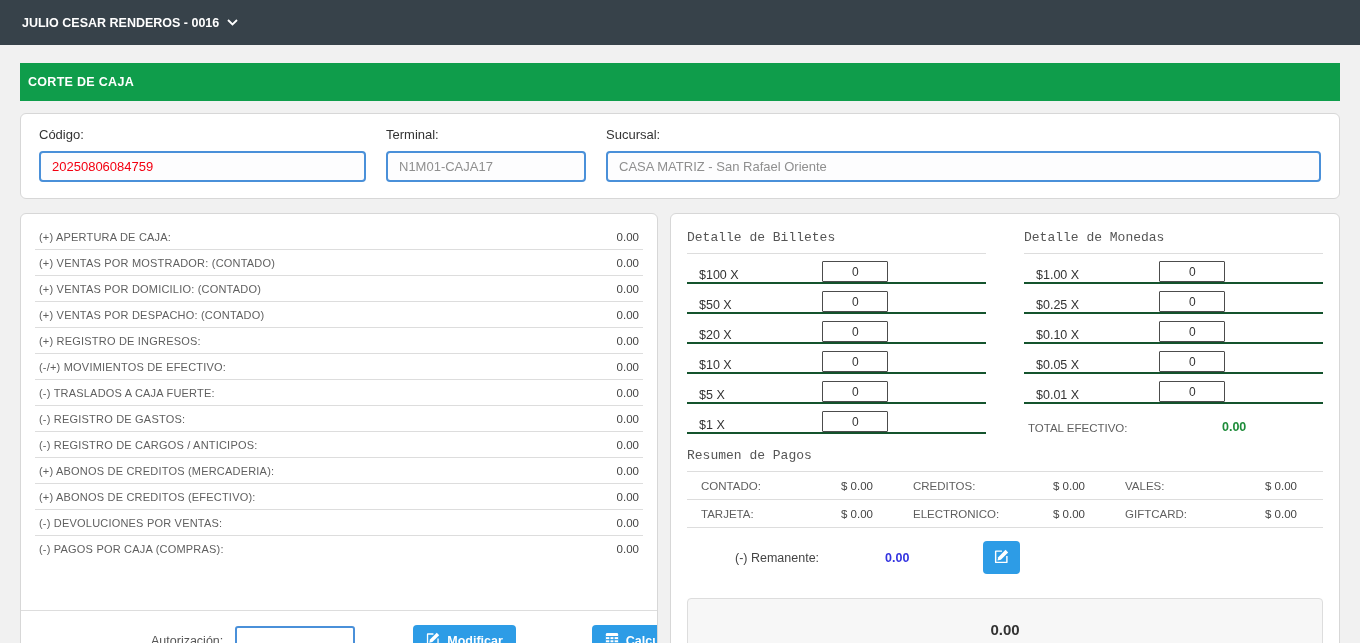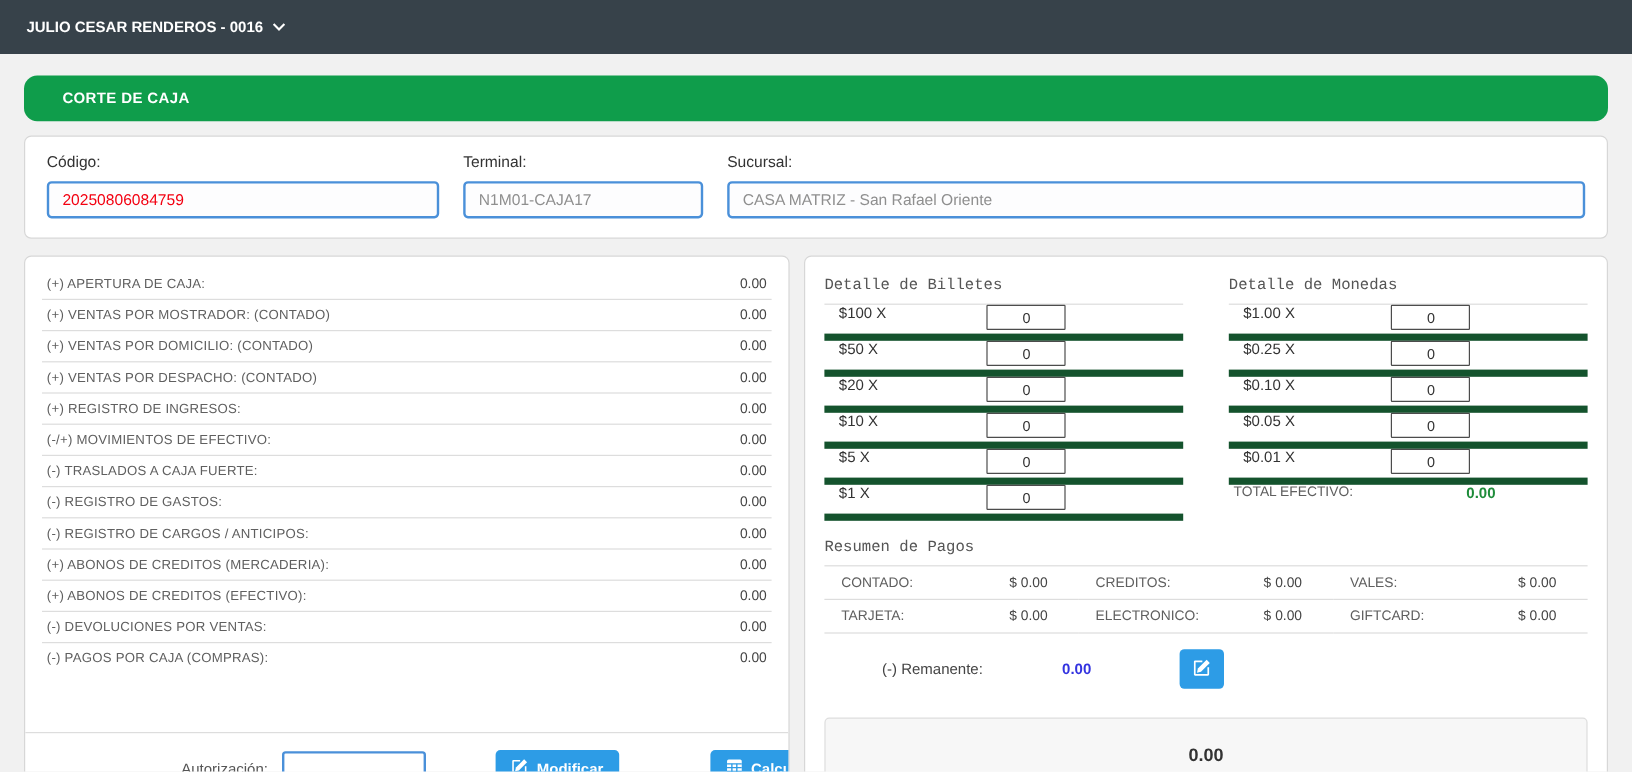--- a/index.html
+++ b/index.html
@@ -10,22 +10,22 @@
   .topbar { height:45px; background:#37424a; display:flex; align-items:center;
     justify-content:space-between; padding:0 22px; }
   .topbar-title { color:#ffffff; font-size:12.5px; font-weight:bold; letter-spacing:.2px; }
   .user-menu { color:#ffffff; font-size:12.5px; font-weight:bold; display:flex;
     align-items:center; gap:8px; cursor:pointer; }
   .user-menu svg { display:block; }
 
   
   .content { padding:18px 20px 0 20px; }
 
-  .green-bar { background:#0f9d4b; height:38px; border-radius:11px;
-    display:flex; align-items:center; padding:0 32px; color:#ffffff;
+  .green-bar { background:#0f9d4b; height:38px; border-radius:0;
+    display:flex; align-items:center; padding:0 8px; color:#ffffff;
     font-size:12.5px; font-weight:bold; letter-spacing:.3px; }
 
   .card { background:#ffffff; border:1px solid #d7d7d7; border-radius:6px; }
 
   
   .form-card { margin-top:12px; padding:13px 18px 16px 18px; display:flex; gap:20px; }
   .fgroup { display:flex; flex-direction:column; }
   .fgroup label { font-size:13px; color:#333; margin-bottom:9px; }
   .fgroup input { height:31px; border:2px solid #4a90d9; border-radius:4px;
     font-size:13px; padding:0 11px; background:#fdfdfe; outline:none;
@@ -59,27 +59,27 @@
     color:#fff; border:none; border-radius:4px; height:31px; padding:0 13px;
     font-size:12.5px; font-weight:bold; cursor:pointer;
     font-family:"Liberation Sans", sans-serif; }
   .btn-modify { margin-left:58px; }
   .btn-calc { margin-left:76px; }
 
   
   .denoms { display:flex; gap:38px; }
   .denom-col { flex:1 1 0; }
   .sec-title { font-size:13px; color:#555; padding:4px 0 8px 0; border-bottom:1px solid #ddd;font-family:Liberation Mono, monospace; }
-  .denom-row { display:flex; align-items:flex-start; height:30px; border-bottom:6px solid #14532d;
+  .denom-row { display:flex; align-items:flex-end; height:30px; border-bottom:2px solid #14532d;
     padding-left:12px; }
   .denom-row .lbl { font-size:12.5px; color:#333; flex:1; }
   .denom-row input { width:66px; height:21px; border:1px solid #4c4c4c; border-radius:1px;
     text-align:center; font-size:12px; color:#333; margin-right:34%; outline:none;
     font-family:"Liberation Sans", sans-serif; }
-  .total-row { display:flex; align-items:flex-start; height:30px; padding-left:4px; }
+  .total-row { display:flex; align-items:flex-end; height:30px; padding-left:4px; }
   .total-row .lbl { font-size:11.5px; color:#5f5f5f; flex:1; }
   .total-row .val { font-size:12.5px; font-weight:bold; color:#1e8c3a; margin-right:26%; }
 
   
   .payments { margin-top:10px; }
   .pay-grid { display:grid; grid-template-columns:1fr 1fr 1fr; }
   .pay-cell { display:flex; justify-content:space-between; align-items:center;
     border-bottom:1px solid #ddd; padding:8px 26px 7px 14px; }
   .pay-cell .lbl { font-size:11.5px; color:#5f5f5f; }
   .pay-cell .val { font-size:11.5px; color:#444; }

